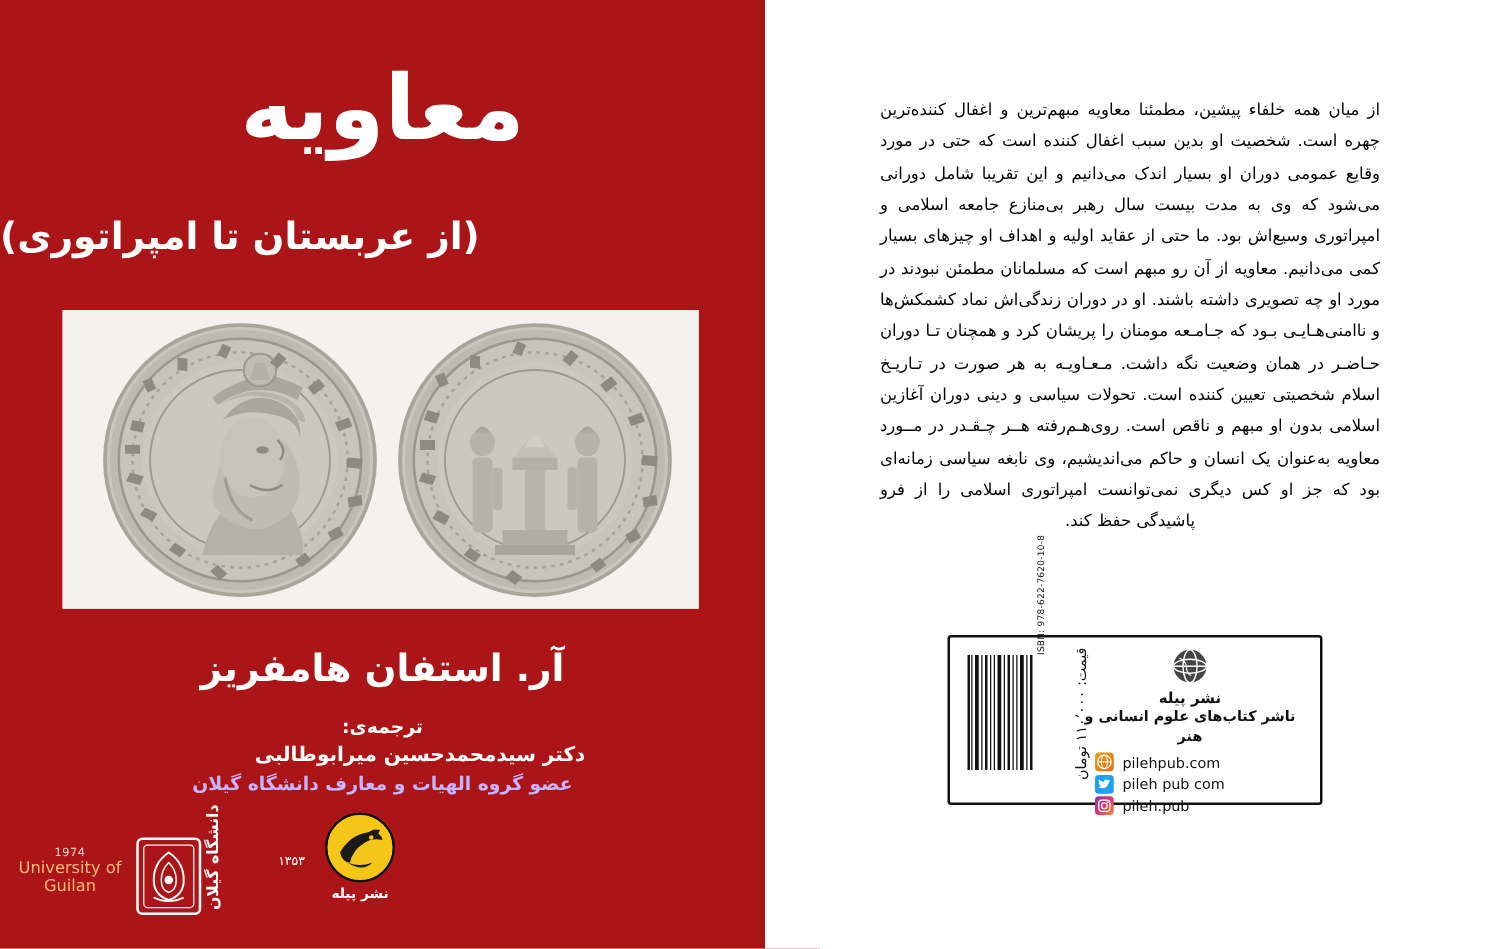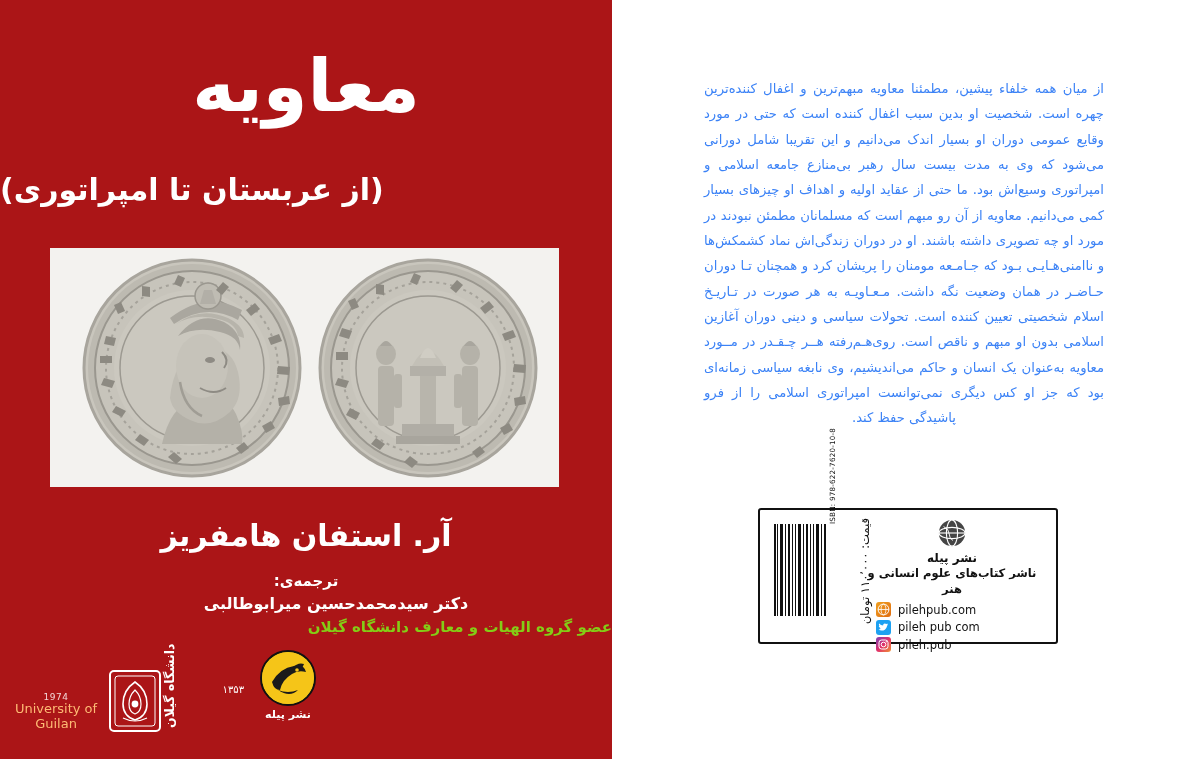--- a/index.html
+++ b/index.html
@@ -32,21 +32,21 @@
   .back-text {
     position: absolute;
     right: 96px;
     top: 76px;
     width: 400px;
     text-align: justify;
     text-align-last: center;
     direction: rtl;
     font-size: 13.2px;
     line-height: 1.92;
-    color: #3b82f6;
+    color: #000000;
     font-family: "DejaVu Sans", "Liberation Sans", sans-serif;
     margin-left: 16px;
   }
   
   .pub-box {
     position: absolute;
     right: 142px;
     top: 508px;
     width: 300px;
     height: 136px;
@@ -233,22 +233,22 @@
     font-size: 16px;
     font-weight: bold;
     direction: rtl;
     margin-left: 30px;
   }
   .trans-aff {
     position: absolute;
     top: 618px;
     left: 0;
     width: 612px;
-    text-align: right;
-    color: #84cc16;
+    text-align: center;
+    color: #c4b5fd;
     font-size: 15px;
     font-weight: bold;
     direction: rtl;
   }
   
   .emblem {
     position: absolute;
     left: 252px;
     top: 650px;
     width: 72px;
@@ -282,21 +282,20 @@
     width: 230px;
     height: 88px;
   }
   .uni-en {
     position: absolute;
     left: 0;
     top: 16px;
     width: 84px;
     text-align: center;
     direction: ltr;
-    margin-top: 14px;
   }
   .uni-en .u-year {
     font-size: 9px;
     color: #f3d7d7;
     letter-spacing: 0.5px;
   }
   .uni-en .u-name {
     font-size: 13px;
     color: #fdba74;
     line-height: 1.12;

